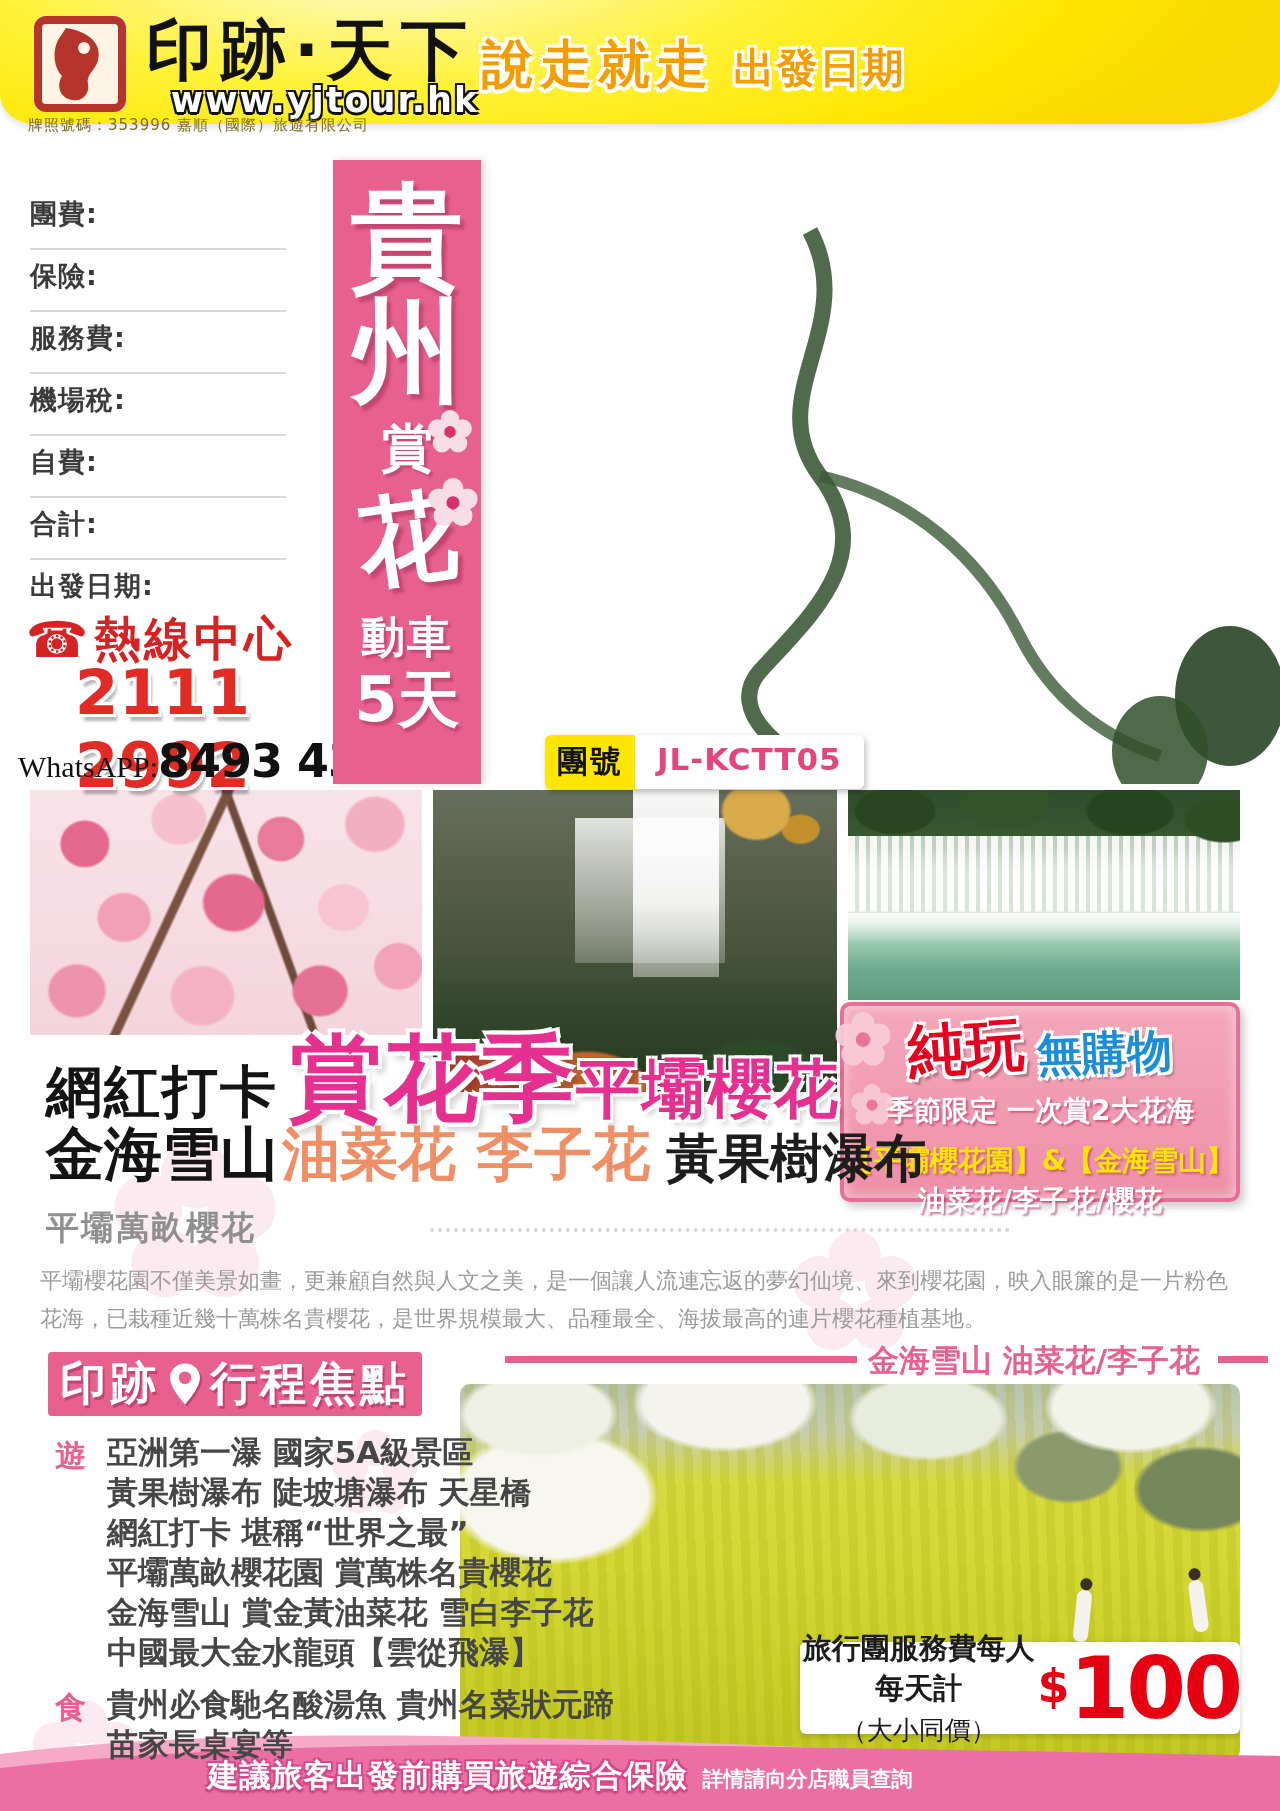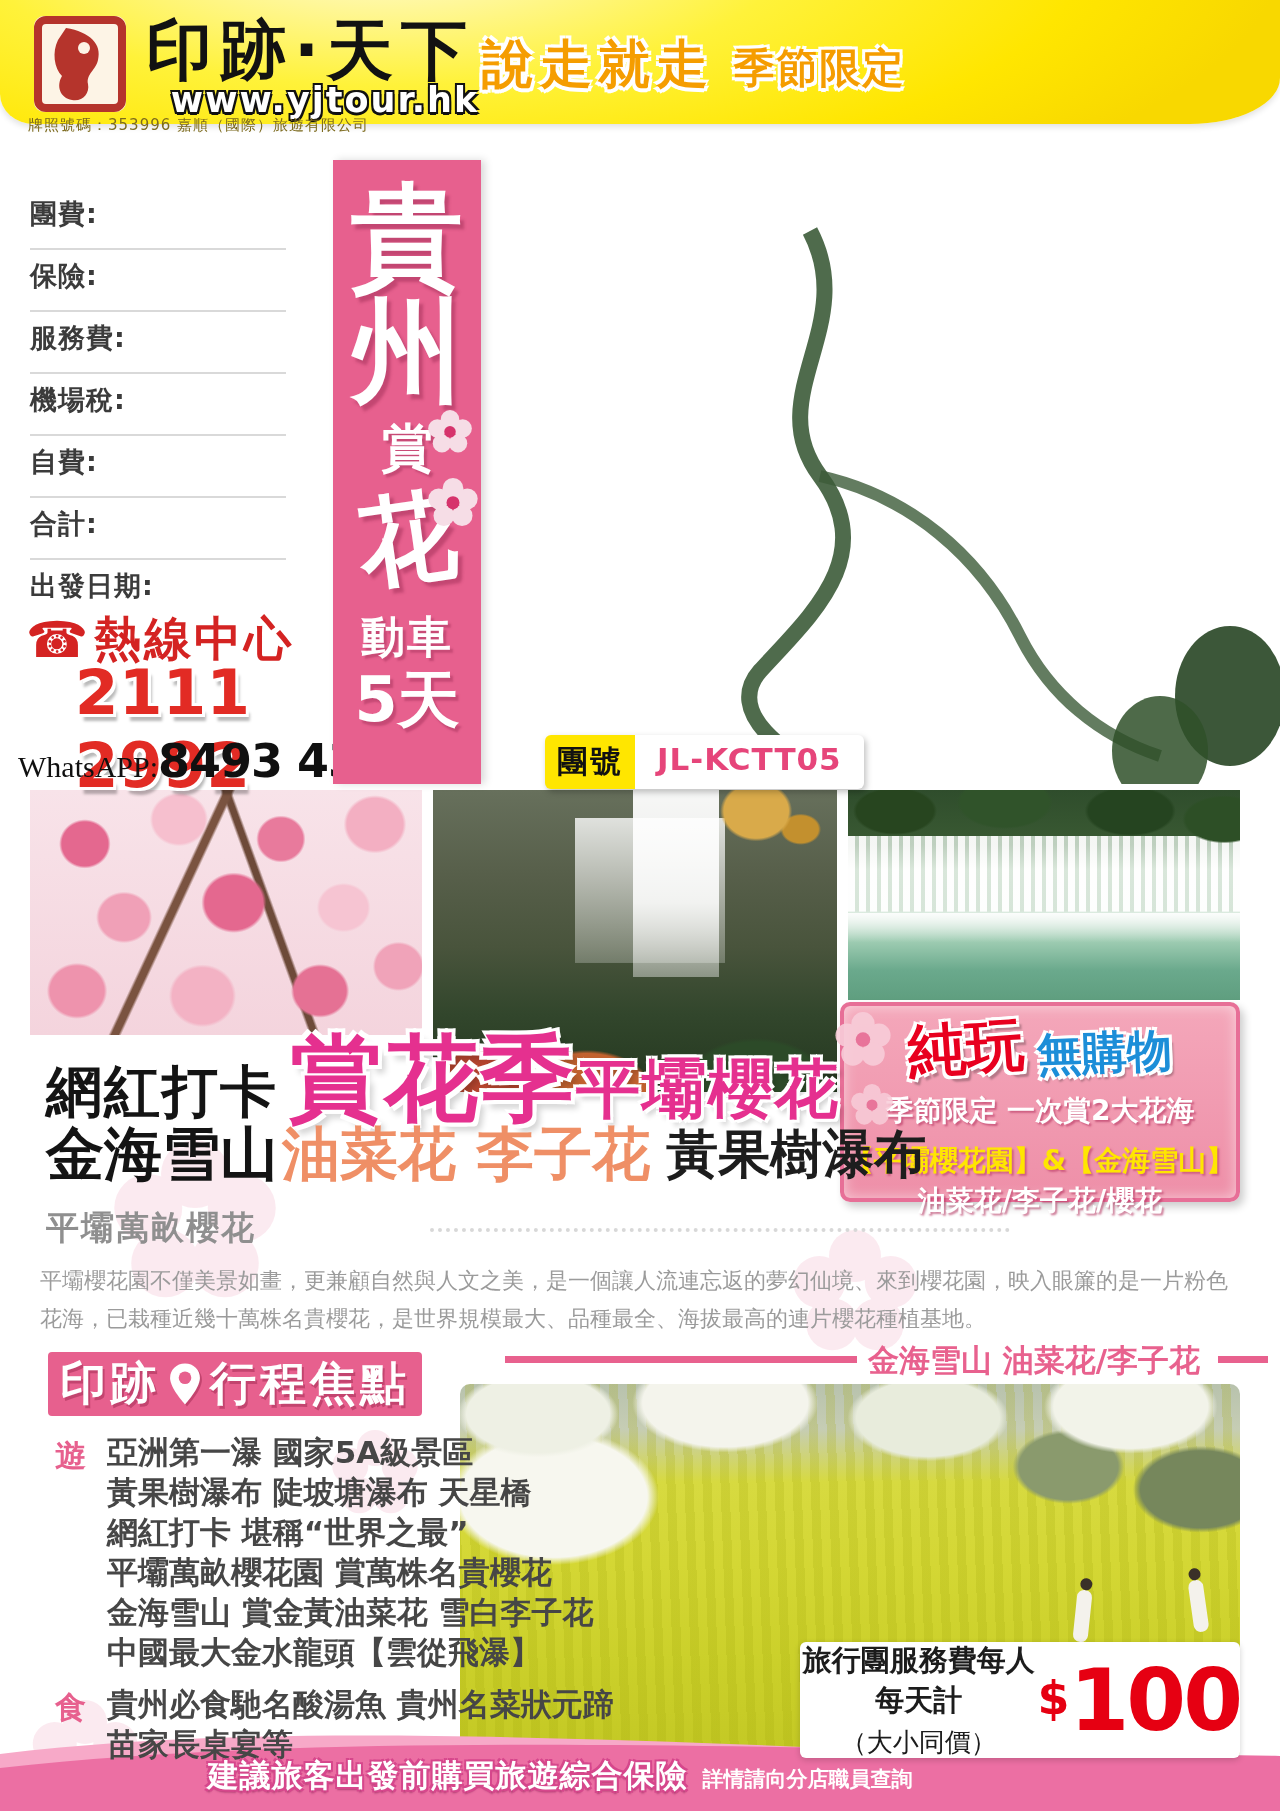--- a/index.html
+++ b/index.html
@@ -122,21 +122,21 @@
   .promo .deco1 { left:-10px; top:6px; width:58px; height:58px; opacity:.9; }
   .promo .deco2 { left:6px; top:78px; width:44px; height:44px; opacity:.85; }
 
   
   .headline1 { position:absolute; left:46px; top:1016px; z-index:8; display:flex; align-items:baseline; white-space:nowrap; }
   .headline1 .h-tag { font-size:56px; font-weight:900; color:#141414; letter-spacing:2px; }
   .headline1 .h-big { font-size:94px; font-weight:900; color:#e5308f; margin-left:10px; letter-spacing:2px;
     text-shadow:-4px -4px 0 #fff, 4px -4px 0 #fff, -4px 4px 0 #fff, 4px 4px 0 #fff, 7px 8px 6px rgba(0,0,0,.18); }
   .headline1 .h-sub { font-size:64px; font-weight:900; color:#e5308f; letter-spacing:2px;
     text-shadow:-3px -3px 0 #fff, 3px -3px 0 #fff, -3px 3px 0 #fff, 3px 3px 0 #fff, 5px 6px 5px rgba(0,0,0,.18); }
-  .headline2 { position:absolute; left:46px; top:1116px; z-index:8; display:flex; align-items:center; white-space:nowrap; }
+  .headline2 { position:absolute; left:46px; top:1116px; z-index:8; display:flex; align-items:flex-end; white-space:nowrap; }
   .headline2 .b1 { font-size:58px; font-weight:900; color:#141414; }
   .headline2 .or { font-size:58px; font-weight:900; color:#ef8f66; margin-left:4px; }
   .headline2 .b2 { font-size:52px; font-weight:700; color:#1d1d1d; margin-left:16px; }
 
   
   .desc-title { position:absolute; left:46px; top:1206px; z-index:2; font-size:33px; font-weight:700; color:#8f8f8f; letter-spacing:2px; }
   .desc-dashes { position:absolute; left:430px; top:1228px; width:580px; border-top:4px dotted #d8d8d8; z-index:2; }
   .desc-body { position:absolute; left:40px; top:1262px; width:1205px; z-index:2; font-size:22px; line-height:38px; color:#9b9b9b; }
 
   
@@ -165,21 +165,21 @@
       radial-gradient(90px 60px at 78% 22%, #8a9a6d 0 55%, transparent 62%),
       radial-gradient(110px 70px at 95% 28%, #76875c 0 55%, transparent 62%),
       repeating-linear-gradient(88deg, rgba(164,170,12,.22) 0 9px, rgba(255,255,255,0) 9px 18px),
       linear-gradient(180deg, #b8c2ad 0%, #c6cdb4 12%, #d7da40 26%, #d4d734 48%, #cbd02a 74%, #c3c824 100%); }
   .person { position:absolute; width:15px; height:52px; background:#f4f2ec; border-radius:7px; }
   .person::before { content:""; position:absolute; left:2px; top:-12px; width:12px; height:12px; border-radius:50%; background:#3a3028; }
   .p1 { right:150px; bottom:118px; transform:rotate(6deg); }
   .p2 { right:34px; bottom:128px; transform:rotate(-8deg); }
 
   
-  .fee-box { position:absolute; left:800px; top:1642px; width:440px; height:116px; background:#fff; border-radius:6px; z-index:12;
+  .fee-box { position:absolute; left:800px; top:1642px; width:440px; height:92px; background:#fff; border-radius:6px; z-index:12;
     display:flex; align-items:center; box-shadow:0 2px 6px rgba(0,0,0,.18); }
   .fee-text { width:292px; text-align:center; }
   .fee-text .f1 { font-size:29px; font-weight:700; color:#1c1c1c; }
   .fee-text .f2 { font-size:26px; color:#1c1c1c; margin-top:4px; }
   .fee-amt { display:flex; align-items:flex-start; color:#e60012; font-weight:900; }
   .fee-amt .cur { font-size:46px; margin-top:14px; }
   .fee-amt .num { font-size:86px; line-height:1; letter-spacing:-3px; }
 
   
   .footer-svg { position:absolute; left:0; bottom:0; width:1280px; height:95px; z-index:11; }
@@ -208,21 +208,21 @@
     <svg class="seal" viewBox="0 0 50 52">
       <rect x="2" y="2" width="46" height="48" rx="5" fill="#fdf4e6"></rect>
       <rect x="4" y="4" width="42" height="44" rx="4" fill="none" stroke="#b5342c" stroke-width="4"></rect>
       <path d="M18 8 C30 10 36 16 34 24 C33 29 28 31 29 36 C30 41 26 45 21 44 C15 43 13 37 16 32 C12 28 11 20 14 14 Z" fill="#b5342c"></path>
       <circle cx="27" cy="18" r="3" fill="#fdf4e6"></circle>
     </svg>
     <div class="brand">印跡·天下</div>
     <div class="website">www.yjtour.hk</div>
     <div class="tagline">
       <span class="t1">說走就走</span>
-      <span class="t2">季節限定</span>
+      <span class="t2">出發日期</span>
     </div>
   </div>
   <div class="license">牌照號碼：353996  嘉順（國際）旅遊有限公司</div>
 
   <div class="form">
     <div class="field">
         <span class="lbl">團費:</span>
       </div>
     <div class="field">
         <span class="lbl">保險:</span>

